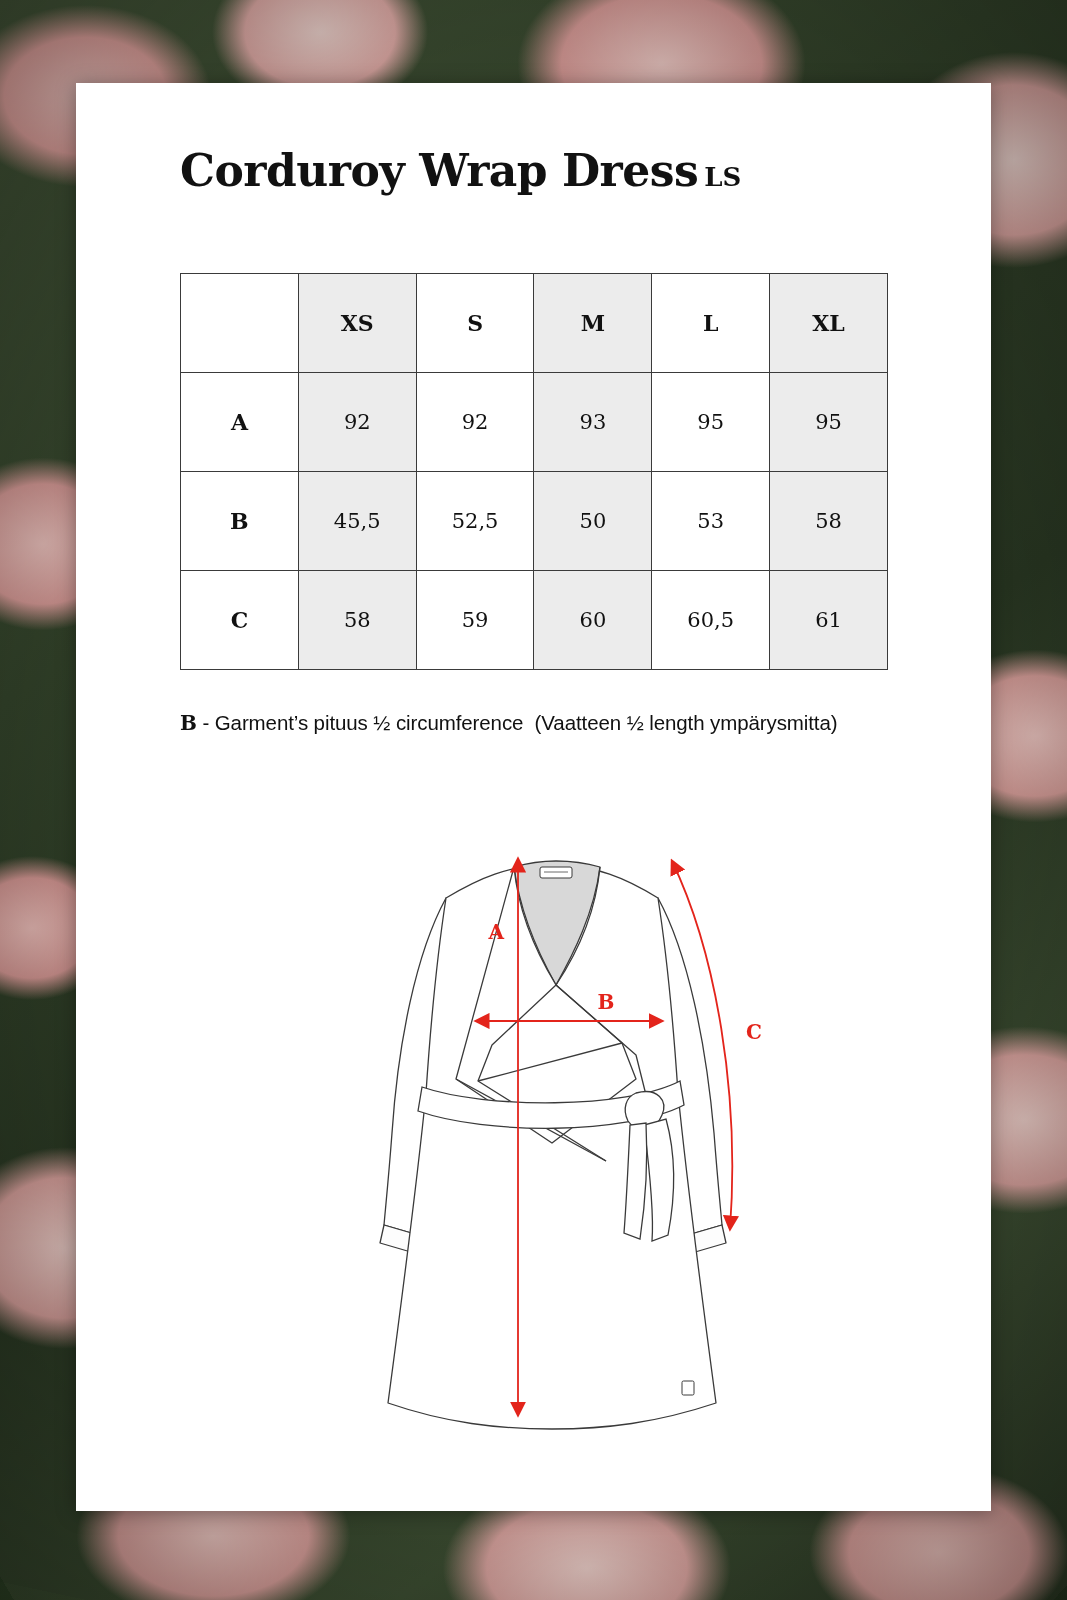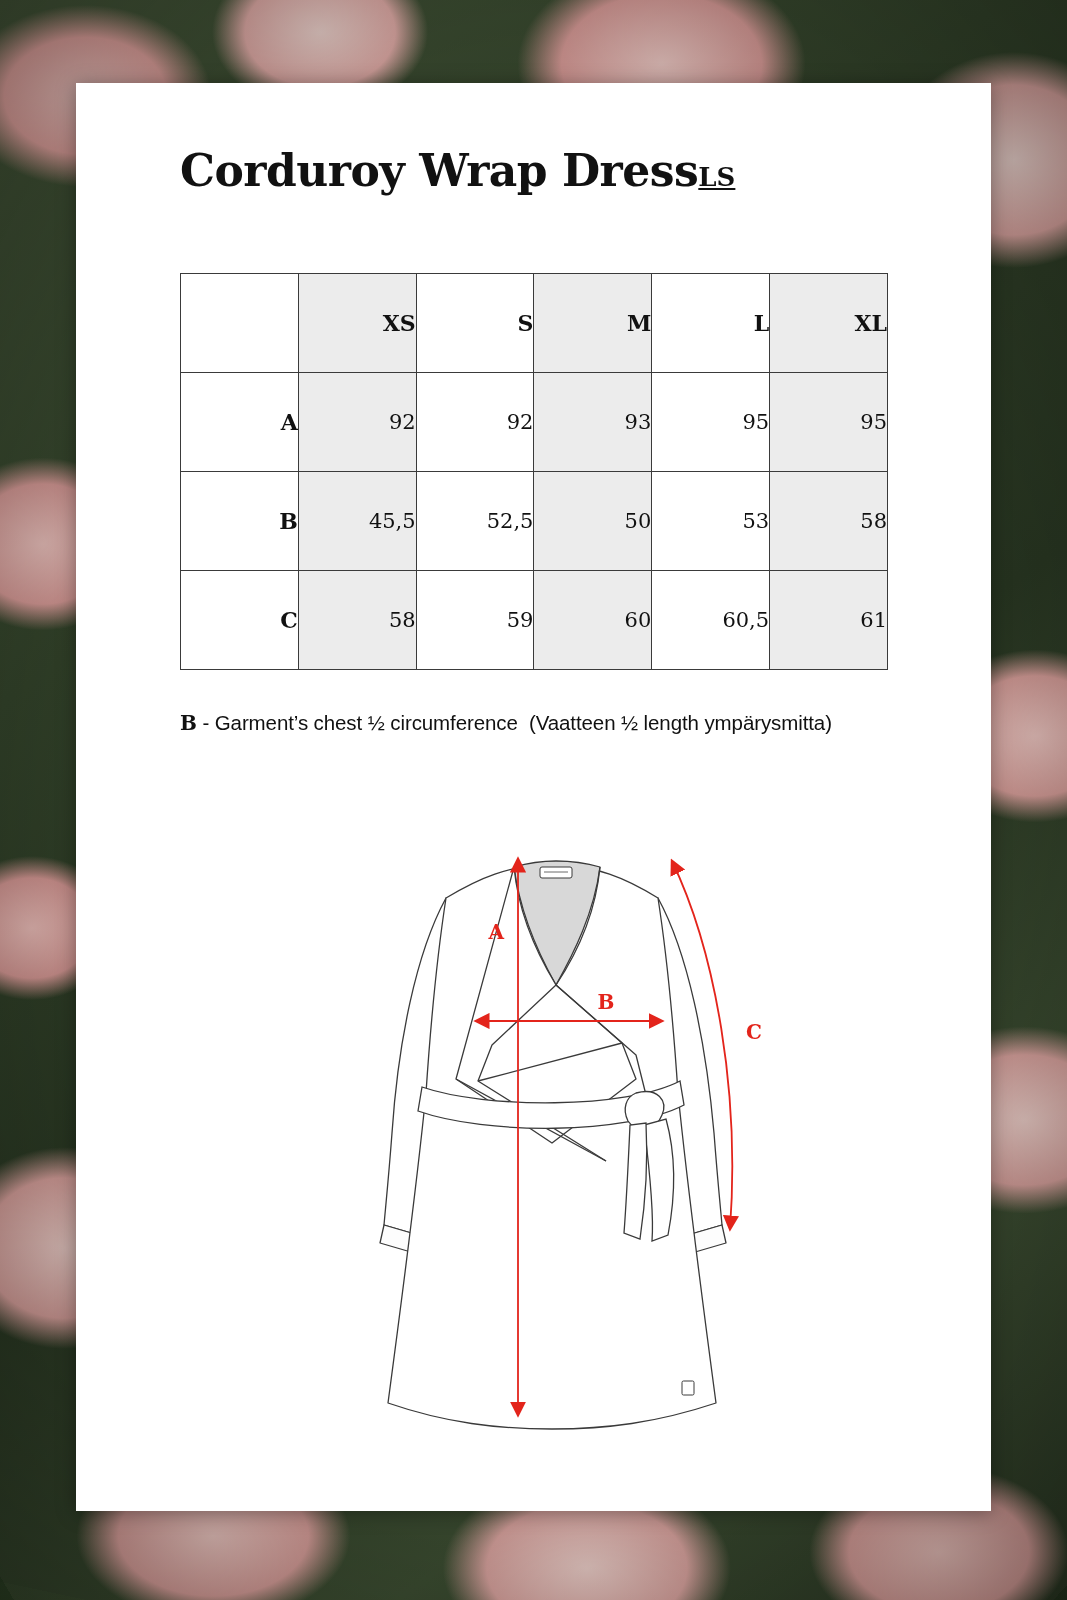--- a/index.html
+++ b/index.html
@@ -67,36 +67,36 @@
     font-family: "DejaVu Serif", "Liberation Serif", serif;
     font-weight: 700;
     font-size: 44px;
     letter-spacing: -0.5px;
     color: #111;
     white-space: nowrap;
   }
   .title .suffix {
     font-size: 26px;
     letter-spacing: 0px;
-    text-decoration: underline;
+    margin-left: 6px;
   }
 
   
   table.sizes {
     position: absolute;
     left: 104px;
     top: 190px;
     width: 708px;
     border-collapse: collapse;
     font-family: "DejaVu Serif", "Liberation Serif", serif;
     table-layout: fixed;
   }
   table.sizes td, table.sizes th {
     border: 1px solid #3a3a3a;
-    text-align: right;
+    text-align: center;
     height: 98px;
     font-size: 21px;
     font-weight: normal;
     color: #111;
     padding: 0;
   }
   table.sizes th.corner { border: 1px solid #3a3a3a; background: #fff; }
   table.sizes th.size-head {
     font-weight: 700;
     font-size: 22px;
@@ -186,21 +186,21 @@
         <td class="shade">60</td>
         <td class="plain">60,5</td>
         <td class="shade">61</td>
       </tr>
     </tbody>
   </table>
 
   <div class="legend">
     <div>
       <span class="code">B</span>
-      <span>- Garment’s chest ½ circumference</span>
+      <span>- Garment’s pituus ½ circumference</span>
       &nbsp;<span class="fi">(Vaatteen ½ length ympärysmitta)</span>
     </div>
   </div>
 
   <div class="illustration">
     <svg viewBox="0 0 500 620" xmlns="http://www.w3.org/2000/svg">
       <defs>
         <marker id="arrHead" markerWidth="9" markerHeight="9" refX="7.5" refY="4.5" orient="auto">
           <path d="M0,0 L9,4.5 L0,9 z" fill="#e3241b"></path>
         </marker>

